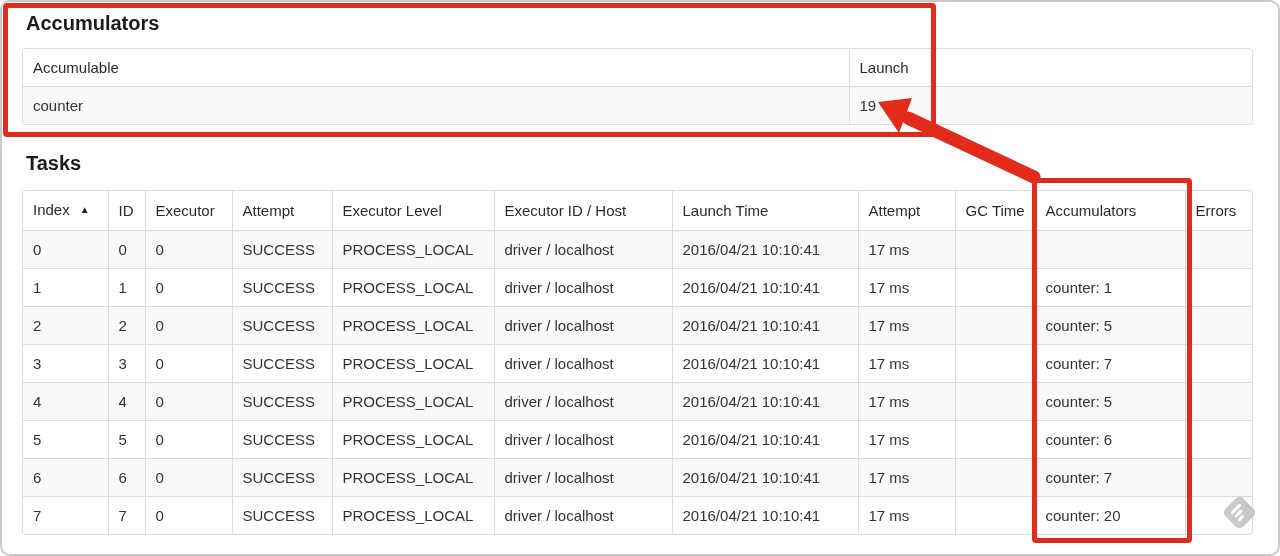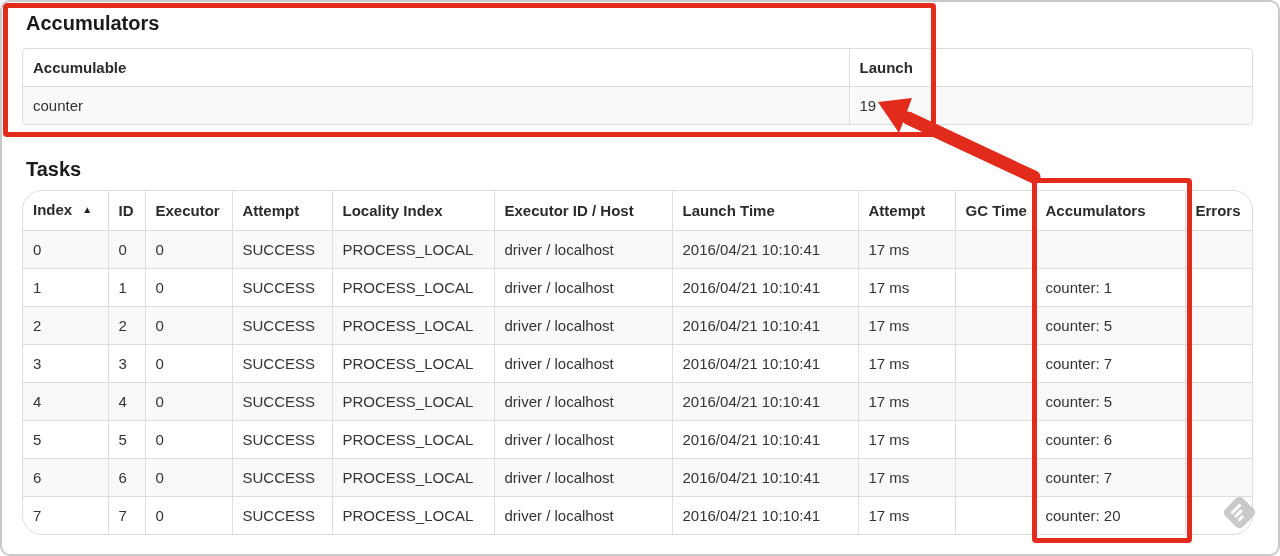--- a/index.html
+++ b/index.html
@@ -14,40 +14,40 @@
     border:2px solid #c9c9c9;border-radius:10px;
     pointer-events:none;z-index:40;
     box-sizing:border-box;
   }
   .page-heading{
     position:absolute;left:26px;
     font-size:20px;font-weight:bold;color:#1b1b1b;
     line-height:24px;white-space:nowrap;
   }
   #heading-accumulators{top:11px;}
-  #heading-tasks{top:151px;margin-top:6px;}
+  #heading-tasks{top:151px;}
 
   .tbl-wrap{
     position:absolute;left:22px;width:1229px;
     border:1px solid #ddd;border-radius:4px;overflow:hidden;background:#fff;
   }
   #accumulators-table-wrap{top:48px;}
-  #tasks-table-wrap{top:190px;border-radius:20px;}
+  #tasks-table-wrap{top:190px;}
 
   table{border-collapse:collapse;table-layout:fixed;width:100%;}
   th,td{
     border-left:1px solid #ddd;
     padding:8px 10px;
     font-size:15px;line-height:21px;
     text-align:left;vertical-align:middle;
     white-space:nowrap;overflow:hidden;
     color:#333;
   }
   th:first-child,td:first-child{border-left:none;}
-  thead th{font-weight:bold;color:#2b2b2b;}
+  thead th{font-weight:normal;color:#2b2b2b;}
   tbody td{border-top:1px solid #ddd;}
   tbody tr:nth-child(odd) td{background:#f9f9f9;}
 
   .sort-icon{
     font-size:10px;margin-left:10px;position:relative;top:-2px;color:#222;
   }
 
   
   .anno-box{
     position:absolute;box-sizing:border-box;
@@ -115,21 +115,21 @@
         <col style="width:67px">
     </colgroup>
     <thead>
       <tr>
         <th>
           <span>Index</span><span class="sort-icon">▲</span>
         </th>
         <th>ID</th>
         <th>Executor</th>
         <th>Attempt</th>
-        <th>Locality Index</th>
+        <th>Executor Level</th>
         <th>Executor ID / Host</th>
         <th>Launch Time</th>
         <th>Attempt</th>
         <th>GC Time</th>
         <th>Accumulators</th>
         <th>Errors</th>
       </tr>
     </thead>
     <tbody>
         <tr>

